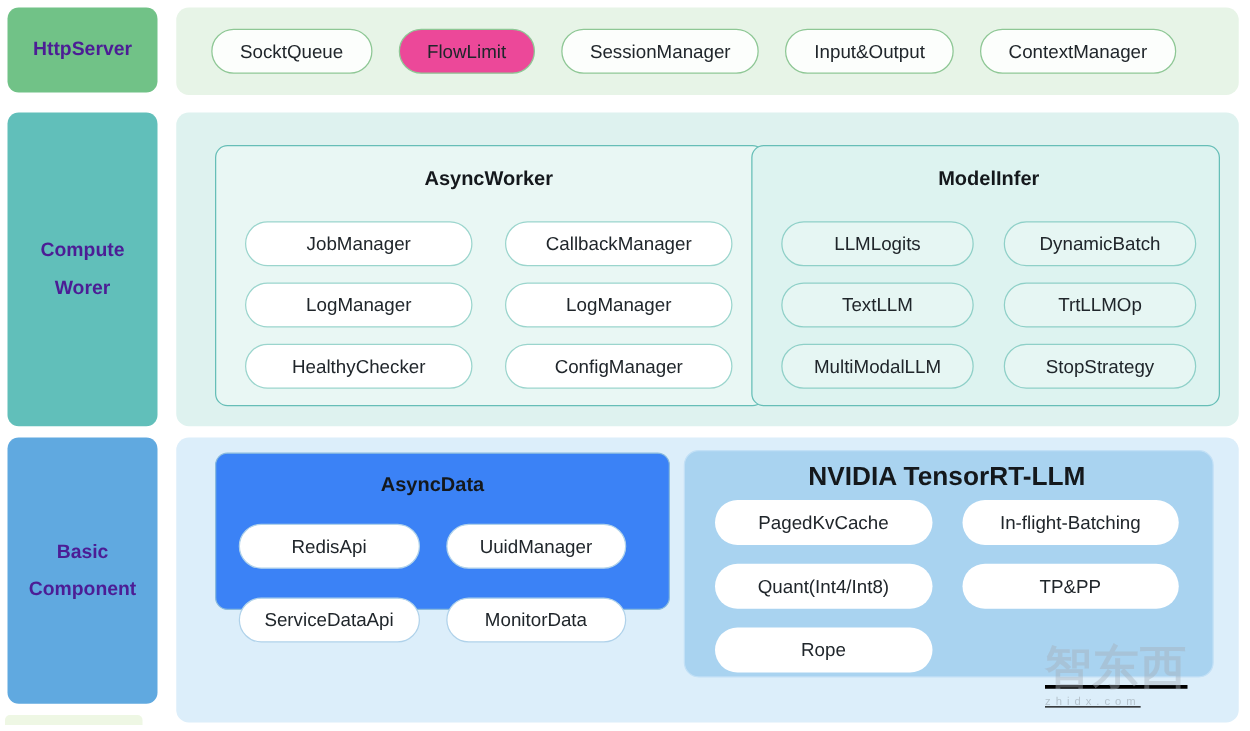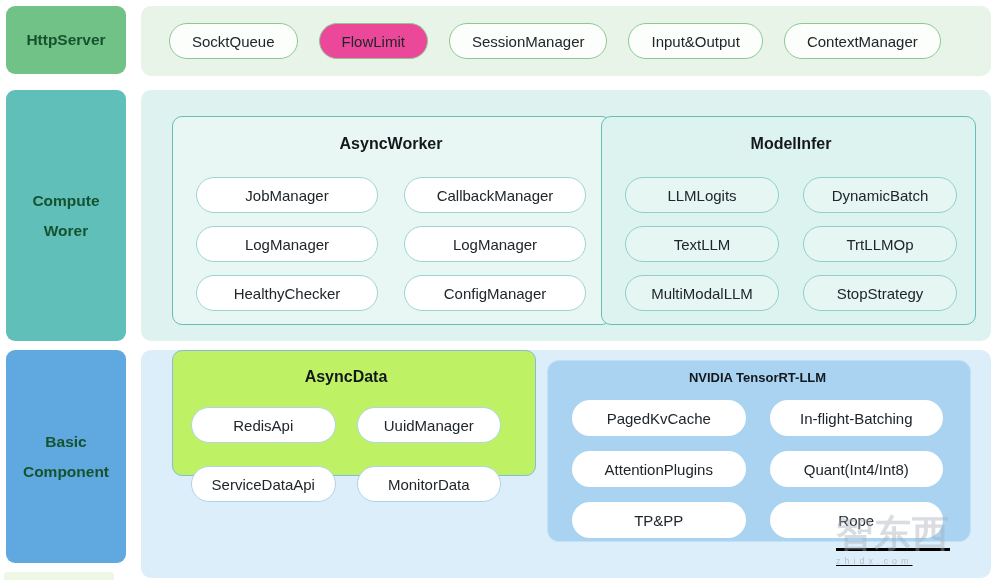--- a/index.html
+++ b/index.html
@@ -6,21 +6,21 @@
   html,body { background:#ffffff; }
   body { font-family:"Liberation Sans", sans-serif; }
   .canvas {
     position:relative; width:1000px; height:585px; background:#ffffff;
     overflow:hidden;
   }
   
   .row-label {
     position:absolute; left:6px; width:120px; border-radius:9px;
     display:flex; flex-direction:column; align-items:center; justify-content:center;
-    color:#14532d; font-weight:bold; font-size:15.5px; line-height:30px;
+    color:#4c1d95; font-weight:bold; font-size:15.5px; line-height:30px;
     text-align:center;
   }
   .row-label.green { top:6px;   height:68px;  background:#71c287; }
   .row-label.teal  { top:90px;  height:251px; background:#61bfba; }
   .row-label.blue  { top:350px; height:213px; background:#60a9e0; }
   
   .band { position:absolute; left:141px; width:850px; border-radius:10px; }
   .band.green-band { top:6px;   height:70px;  background:#e7f4e7;
     display:flex; align-items:center; padding-left:28px; gap:21px; }
   .band.teal-band  { top:90px;  height:251px; background:#def2ef; }
@@ -41,28 +41,28 @@
   .box.aw { left:31px; top:26px; width:440px; height:209px;
     background:#e9f7f4; border:1px solid #66beb7; padding:18px 25px 0 23px; }
   .box.aw .grid { margin-top:20px; grid-template-columns:1fr 1fr; column-gap:26px; row-gap:13px; }
   .box.aw .pill { background:#ffffff; border:1px solid #9bd5cd; }
 
   .box.mi { left:460px; top:26px; width:375px; height:209px;
     background:#ddf3f0; border:1px solid #66beb7; padding:18px 18px 0 23px; }
   .box.mi .grid { margin-top:20px; grid-template-columns:1fr 1fr; column-gap:24px; row-gap:13px; }
   .box.mi .pill { background:#e6f6f3; border:1px solid #8fd0c8; }
 
-  .box.ad { left:31px; top:0; width:364px; height:126px;
-    background:#bef264; border:1px solid #88bade; padding:17px 34px 0 18px; }
+  .box.ad { left:31px; top:12px; width:364px; height:126px;
+    background:#3b82f6; border:1px solid #88bade; padding:17px 34px 0 18px; }
   .box.ad .grid { margin-top:17px; grid-template-columns:1fr 1fr; column-gap:21px; row-gap:23px; }
   .box.ad .pill { background:#ffffff; border:1px solid #b0d2ea; }
 
   .box.nv { left:406px; top:10px; width:424px; height:182px;
     background:#a9d3f0; border:1px solid #c2e0f6; border-radius:12px; padding:9px 27px 0 24px; }
-  .box.nv .box-title { font-size:13px; height:24px; }
+  .box.nv .box-title { font-size:21px; height:24px; }
   .box.nv .grid { margin-top:6px; grid-template-columns:1fr 1fr; column-gap:24px; row-gap:15px; }
   .box.nv .pill { background:#ffffff; border:none; }
 
   
   .next-sliver { position:absolute; left:4px; top:572px; width:110px; height:8px;
     border-radius:4px 4px 0 0; background:#eef7e4; }
 
   
   .watermark { position:absolute; left:836px; top:514px; width:136px; 
     pointer-events:none;text-decoration:underline; }
@@ -133,21 +133,20 @@
         <div class="pill">ServiceDataApi</div>
         <div class="pill">MonitorData</div>
       </div>
     </div>
 
     <div class="box nv">
       <div class="box-title">NVIDIA TensorRT-LLM</div>
       <div class="grid">
         <div class="pill">PagedKvCache</div>
         <div class="pill">In-flight-Batching</div>
-        <div class="pill">AttentionPlugins</div>
         <div class="pill">Quant(Int4/Int8)</div>
         <div class="pill">TP&amp;PP</div>
         <div class="pill">Rope</div>
       </div>
     </div>
 
   </div>
 
   <div class="next-sliver"></div>
 

